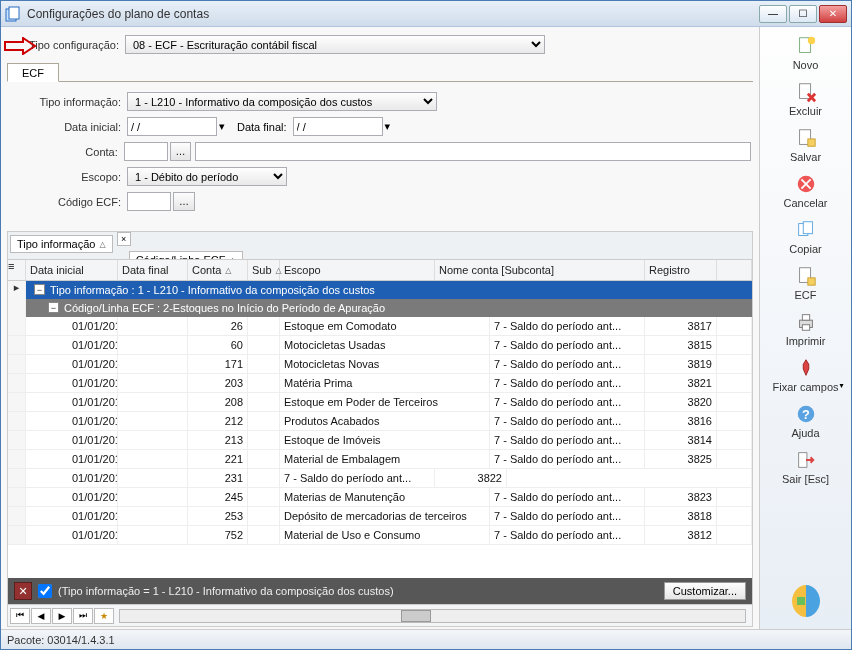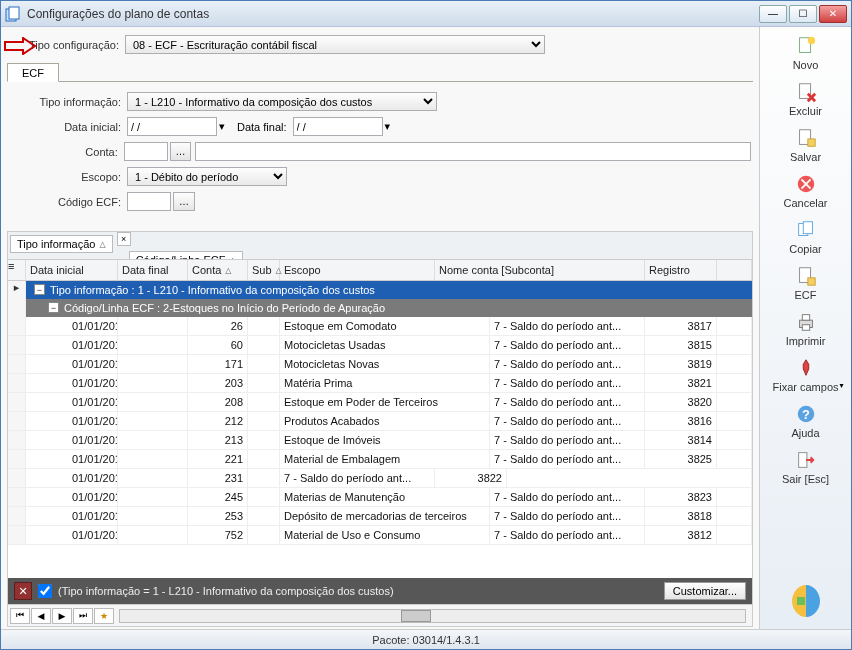--- a/index.html
+++ b/index.html
@@ -50,21 +50,21 @@
 .group-row2 { background:#7a7a7a; color:#fff; padding:3px 6px 3px 38px; font-size:11px; position:relative; }
 .group-row2 .boxminus { position:absolute; left:22px; top:3px; width:11px; height:11px; background:#fff; color:#333; font-size:9px; line-height:11px; text-align:center; border:1px solid #888; }
 .grid-footer { background:#575757; color:#eee; padding:4px 6px; display:flex; align-items:center; font-size:11px; }
 .footer-xbtn { width:18px; height:18px; background:#923130; color:#fff; border:1px solid #5a1e1e; font-size:11px; line-height:16px; text-align:center; margin-right:6px; cursor:pointer; }
 .footer-chk { width:14px; height:14px; margin-right:6px; }
 .customize-btn { margin-left:auto; background:linear-gradient(#fefefe,#e5e5e5); border:1px solid #999; padding:2px 8px; cursor:pointer; font-size:11px; }
 .nav-bar { border:1px solid #ccc; border-top:none; height:22px; display:flex; align-items:center; padding:2px; background:#f4f5f6; }
 .nav-btn { width:20px; height:16px; border:1px solid #bbb; background:#fff; margin-right:1px; font-size:9px; display:flex; align-items:center; justify-content:center; cursor:pointer; }
 .hscroll { flex:1; margin:0 4px; height:14px; border:1px solid #bbb; background:#eee; position:relative; }
 .hscroll .thumb { position:absolute; left:45%; top:0; width:30px; height:12px; background:#ccc; border:1px solid #999; }
-.status-bar { height:20px; background:linear-gradient(#f4f6f9,#dfe6ef); border-top:1px solid #ccc; padding:2px 6px; font-size:11px; color:#333; display:flex; align-items:center;justify-content:center; }
+.status-bar { height:20px; background:linear-gradient(#f4f6f9,#dfe6ef); border-top:1px solid #ccc; padding:2px 6px; font-size:11px; color:#333; display:flex; align-items:center; }
 .col-datai { width:92px; }
 .col-dataf { width:70px; }
 .col-conta { width:60px; text-align:right; }
 .col-sub { width:32px; }
 .col-nome { width:210px; }
 .col-escopo { width:155px; }
 .col-reg { width:72px; text-align:right; }
 .col-spacer { flex:1; }
 .indent-spacer { display:inline-block; width:42px; }
 </style>

